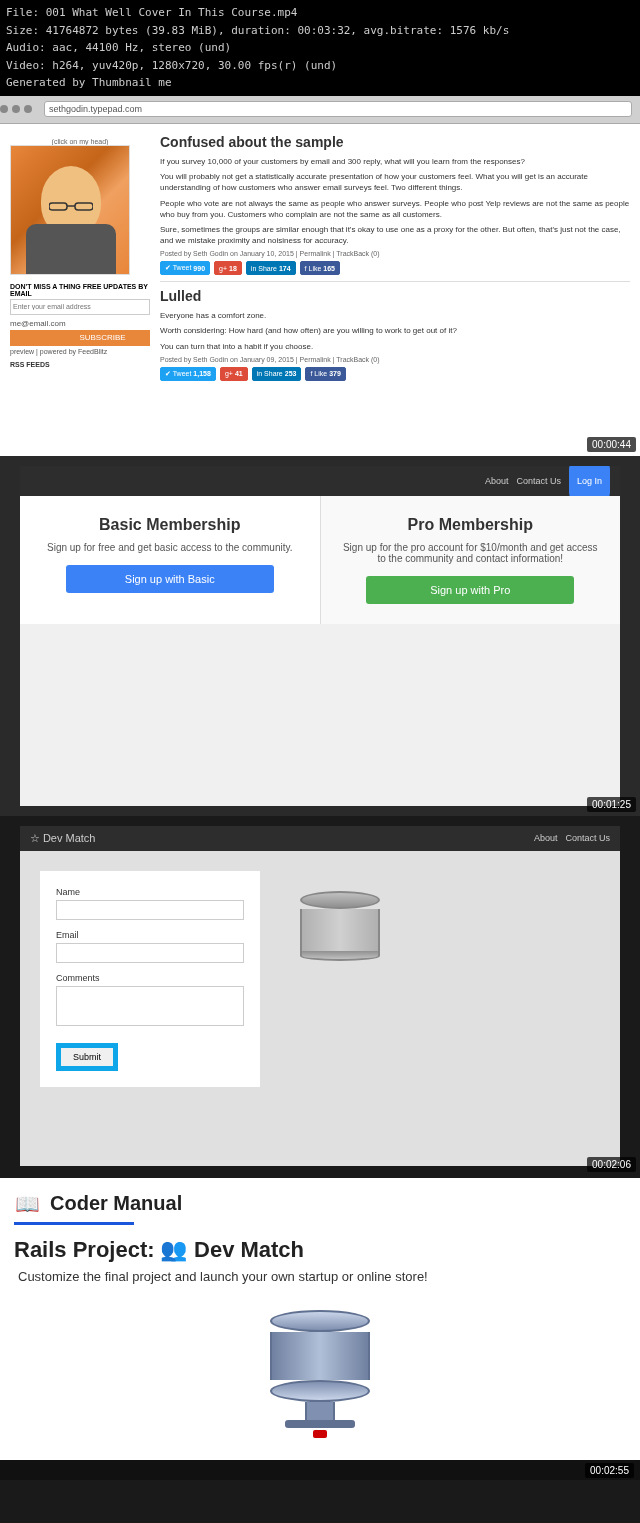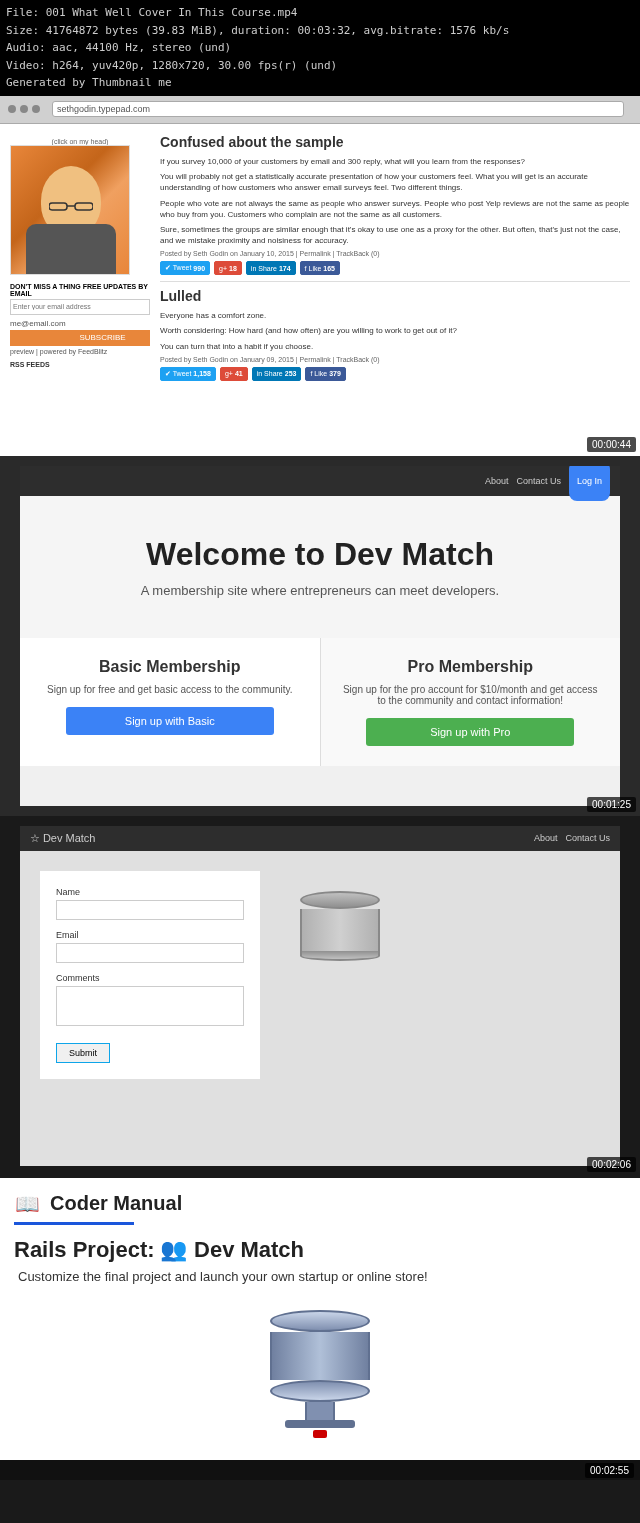--- a/index.html
+++ b/index.html
@@ -29,21 +29,21 @@
       position: relative;
       overflow: hidden;
     }
 
     .browser-chrome {
       background: #d0d0d0;
       height: 28px;
       border-bottom: 1px solid #aaa;
       display: flex;
       align-items: center;
-      padding: 0 8px;
+      padding: 0 0;
       gap: 4px;
     }
 
     .browser-dot {
       width: 8px; height: 8px;
       border-radius: 50%;
       background: #888;
     }
 
     .browser-url {
@@ -418,21 +418,21 @@
     .form-textarea {
       width: 100%;
       height: 40px;
       border: 1px solid #ccc;
       font-size: 8px;
       resize: none;
     }
 
     .form-submit {
       background: #f0f0f0;
-      border: 1px solid #0ea5e9;
+      border: 5px solid #0ea5e9;
       padding: 4px 12px;
       font-size: 9px;
       cursor: pointer;
       margin-top: 4px;
     }
 
     .db-icon {
       margin-top: 20px;
       margin-left: 20px;
     }
@@ -684,24 +684,20 @@
   </div>
   <div class="timestamp-badge">00:00:44</div>
 </div>
 
 <div class="panel2">
   <div class="panel2-inner">
     <div class="devmatch-nav">
       <span class="nav-link">About</span>
       <span class="nav-link">Contact Us</span>
       <span class="nav-login">Log In</span>
-    </div>
-    <div class="welcome-hero">
-      <div class="welcome-title">Welcome to Dev Match</div>
-      <div class="welcome-subtitle">A membership site where entrepreneurs can meet developers.</div>
     </div>
     <div class="membership-section">
       <div class="basic-membership">
         <div class="membership-title">Basic Membership</div>
         <div class="membership-desc">Sign up for free and get basic access to the community.</div>
         <button class="signup-btn-basic">Sign up with Basic</button>
       </div>
       <div class="pro-membership">
         <div class="membership-title">Pro Membership</div>
         <div class="membership-desc">Sign up for the pro account for $10/month and get access to the community and contact information!</div>

